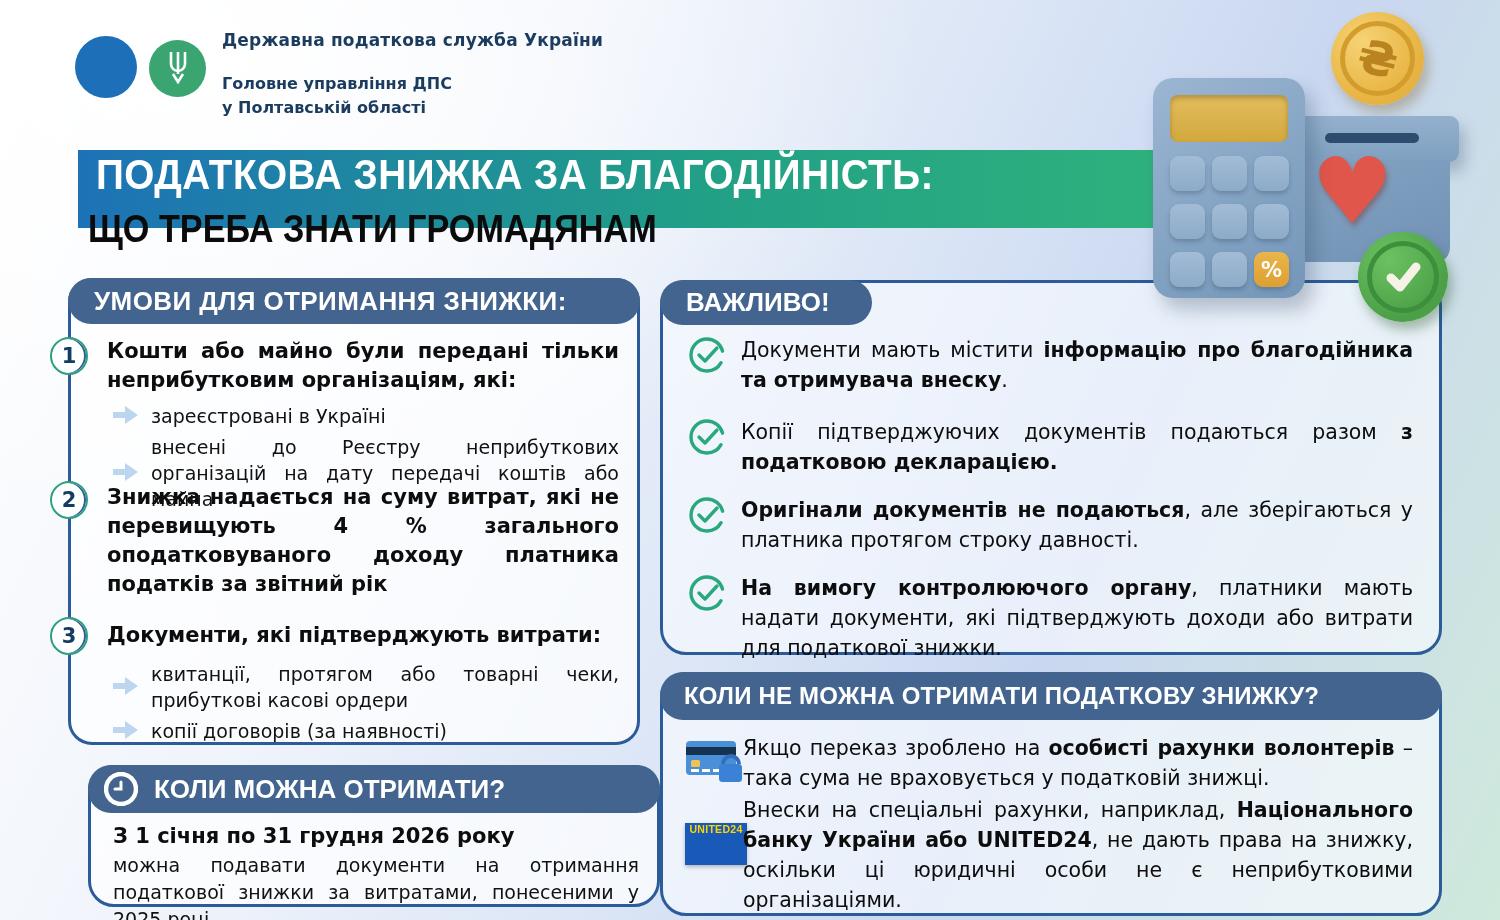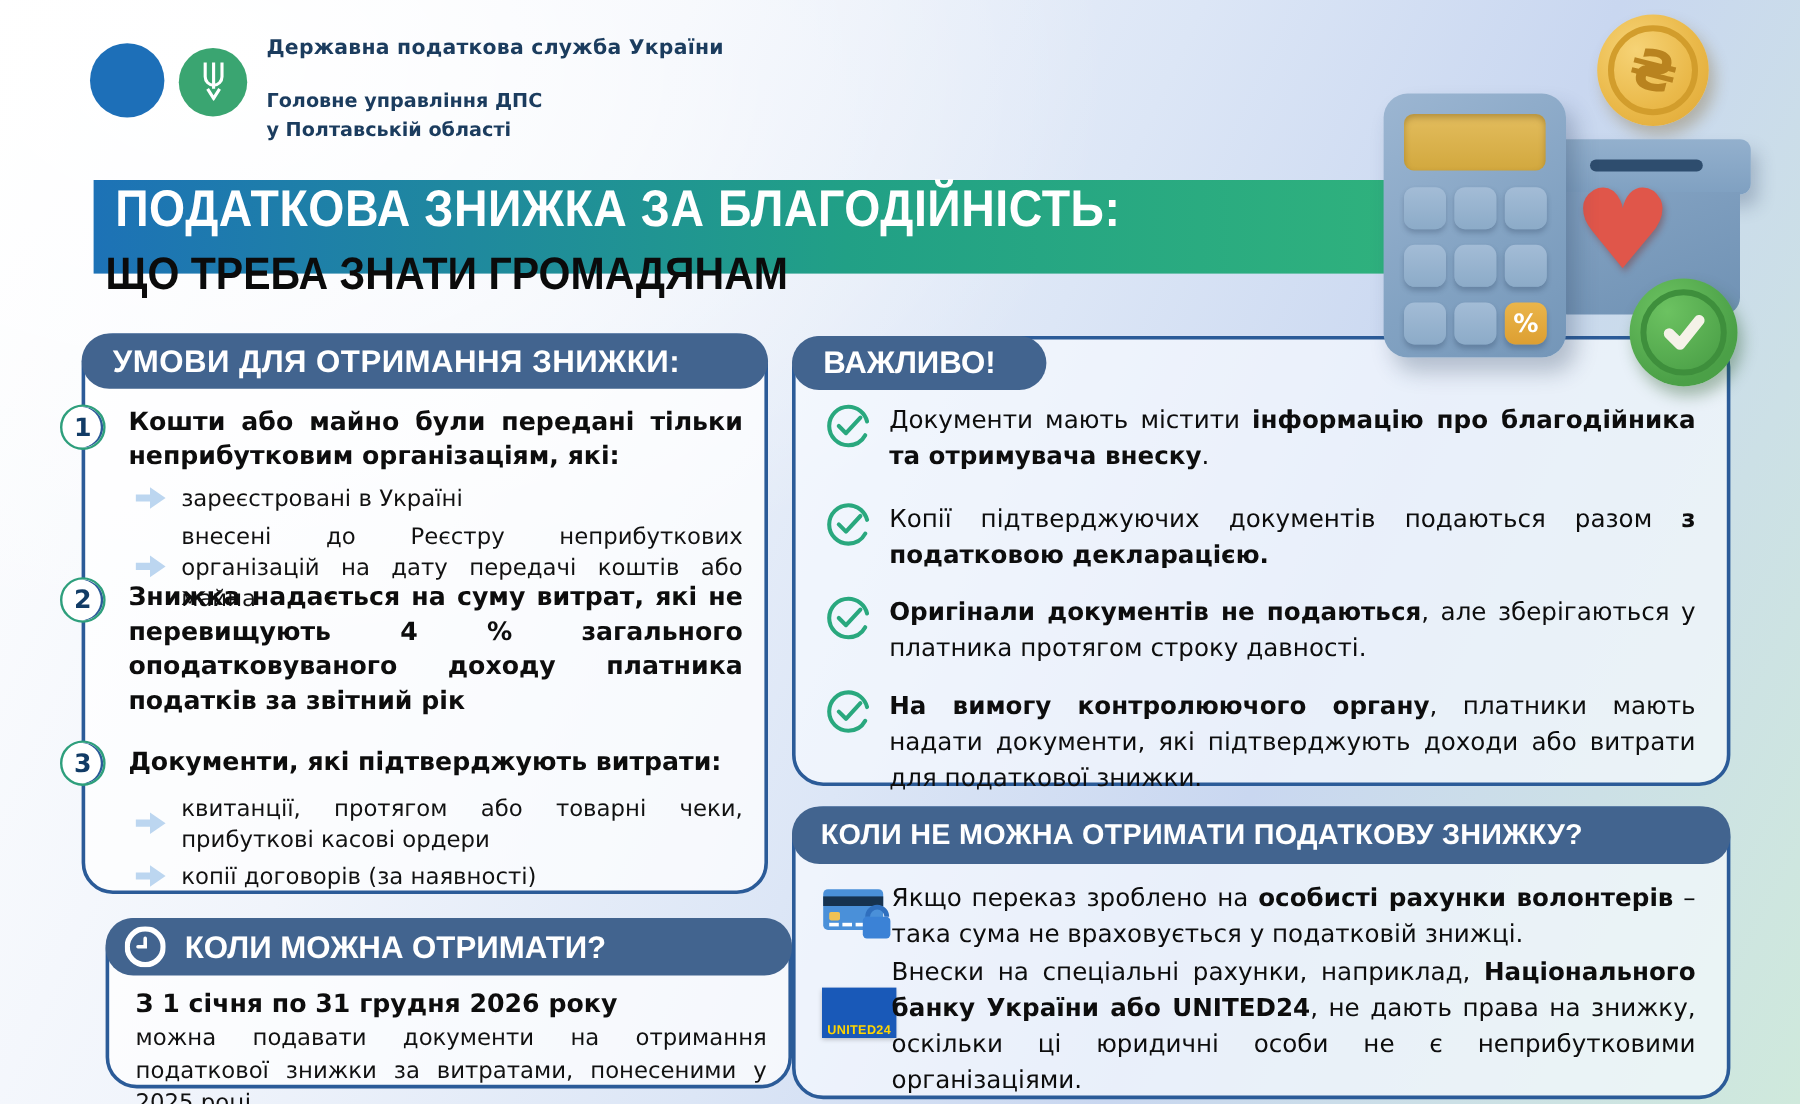--- a/index.html
+++ b/index.html
@@ -35,21 +35,21 @@
     transform:scaleX(.9); transform-origin:left center; white-space:nowrap;
     font-family:"Liberation Sans",sans-serif; }
 
   
   .card { position:absolute; border:3px solid #2b5b98; border-radius:26px;
     background:rgba(255,255,255,.72); }
   .pill { background:#42648f; border-radius:23px; color:#ffffff; font-weight:bold;
     display:flex; align-items:center; font-family:"Liberation Sans",sans-serif; }
 
   
-  #box-conditions { left:68px; top:278px; width:572px; height:467px; }
+  #box-conditions { left:68px; top:278px; width:572px; height:467px;border-radius:24px; }
   #box-conditions .pill { position:absolute; left:-3px; top:-3px; width:572px; height:46px;
     font-size:26px; padding-left:26px; letter-spacing:.4px; }
   .num-circle { position:absolute; left:-21px; width:38px; height:38px; border-radius:50%;
     background:#fff; border:2px solid #2e9f7c; box-shadow:-2px 0 0 0 #2b5b98 inset;
     display:flex; align-items:center; justify-content:center;
     font-size:21px; font-weight:bold; color:#123c66; }
   .cond-text { position:absolute; left:36px; right:18px; font-size:21px; font-weight:bold;
     color:#0d0d0d; line-height:29px; text-align:justify; }
   .bullet { position:absolute; left:42px; right:18px; display:flex; gap:12px; align-items:center; }
   .bullet .arr { flex:0 0 26px; margin-top:2px; }
@@ -74,21 +74,21 @@
 
   
   #box-notallowed { left:660px; top:672px; width:782px; height:244px; background:rgba(247,250,255,.68);text-decoration:underline; }
   #box-notallowed .pill { position:absolute; left:-3px; top:-3px; width:782px; height:48px;
     font-size:24px; padding-left:24px; letter-spacing:.2px; }
   .na-item { position:absolute; left:80px; right:26px; font-size:20.5px; color:#0d0d0d;
     line-height:30px; text-align:justify; }
   .na-item b { font-weight:bold; }
   .card-ico { position:absolute; left:22px; top:62px; width:58px; height:48px; }
   .u24-badge { position:absolute; left:22px; top:148px; width:62px; height:42px; background:#1959b8;
-    display:flex; align-items:flex-end; justify-content:center; box-shadow:0 2px 4px rgba(0,0,0,.25); }
+    display:flex; align-items:flex-start; justify-content:center; box-shadow:0 2px 4px rgba(0,0,0,.25); }
   .u24-badge span { color:#ffd500; font-weight:bold; font-size:10.5px; letter-spacing:.3px;
     font-family:"Liberation Sans",sans-serif; }
 
   
   #illustration { left:1125px; top:0; width:375px; height:340px; z-index:6; }
   .calc { position:absolute; left:28px; top:78px; width:152px; height:220px; border-radius:20px;
     background:linear-gradient(145deg,#9cb6d2 0%, #82a2c2 60%, #7496b8 100%);
     box-shadow:8px 12px 18px rgba(40,60,90,.28); }
   .calc-screen { position:absolute; left:17px; top:17px; width:118px; height:47px; border-radius:8px;
     background:linear-gradient(180deg,#e3bd5e,#d2a83e); box-shadow:inset 0 3px 5px rgba(90,60,0,.35); }

